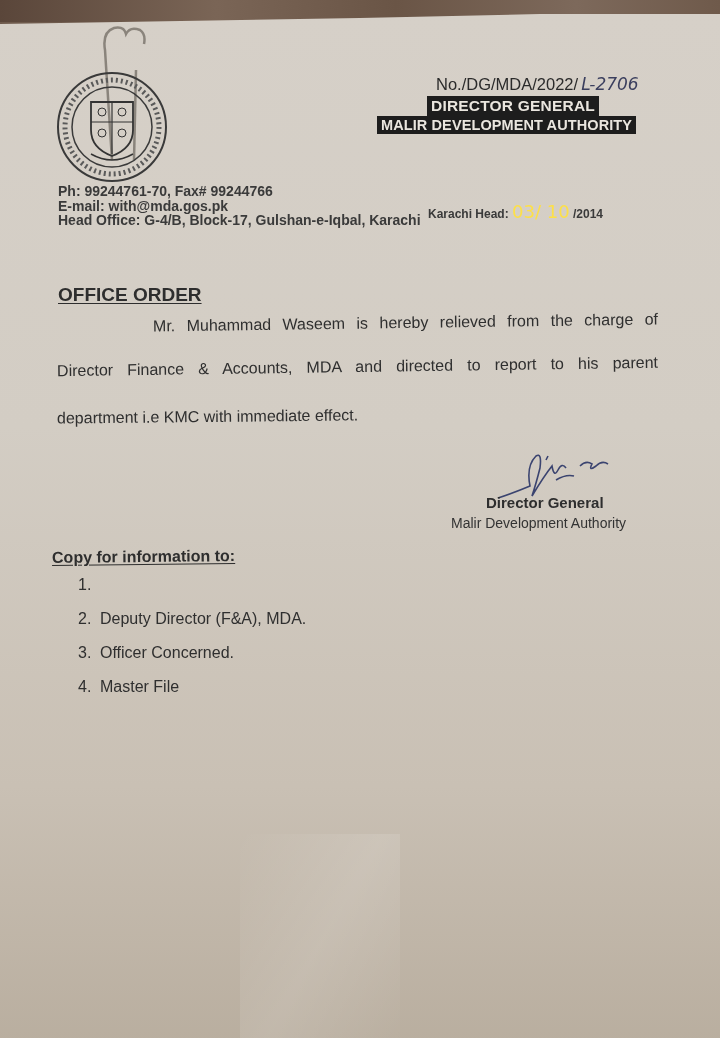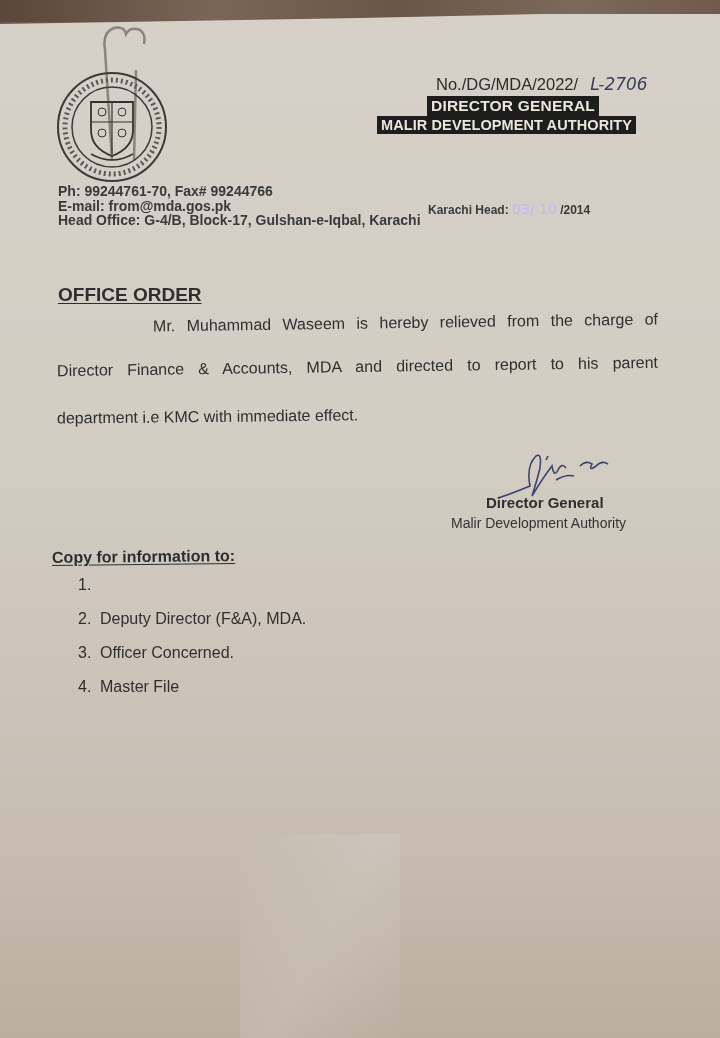--- a/index.html
+++ b/index.html
@@ -22,38 +22,38 @@
     background:linear-gradient(120deg, rgba(255,255,255,0) 0%, rgba(255,255,255,0.12) 50%, rgba(255,255,255,0) 100%);
   }
   .clip { position:absolute; left:100px; top:10px; width:60px; height:150px; }
 
   .seal { position:absolute; left:55px; top:70px; width:115px; height:115px; }
 
   .ref-no {
     position:absolute; left:436px; top:74px; font-size:16.5px; color:#2b2b2b;
   }
   .ref-hand {
-    font-family:"DejaVu Sans", sans-serif; font-style:italic; color:#3b3f5e; font-size:17px; margin-left:12px;
+    font-family:"DejaVu Sans", sans-serif; font-style:italic; color:#3b3f5e; font-size:17px; margin-left:3px;
   }
   .dg-banner {
     position:absolute; left:427px; top:96px; background:#1d1d1d; color:#eae6df;
     font-weight:bold; font-size:15.5px; padding:1px 4px; letter-spacing:0.2px;
   }
   .mda-banner {
     position:absolute; left:377px; top:116px; background:#1d1d1d; color:#eae6df;
     font-weight:bold; font-size:14.5px; padding:1px 4px; letter-spacing:0.1px;
   }
 
   .contact {
     position:absolute; left:58px; top:184px; font-size:14px; font-weight:bold; color:#3a3a3a; line-height:14.5px;
   }
   .dated {
     position:absolute; left:428px; top:201px; font-size:12px; font-weight:bold; color:#3a3a3a;
   }
-  .dated .hand { font-family:"DejaVu Sans", sans-serif; font-weight:normal; color:#c4b5fd; font-size:14px; }
+  .dated .hand { font-family:"DejaVu Sans", sans-serif; font-weight:normal; color:#fde047; font-size:18px; }
 
   .order-title {
     position:absolute; left:58px; top:284px; font-size:19px; font-weight:bold; color:#2e2e2e;
     text-decoration:underline; text-underline-offset:2px;
   }
   .body-line {
     position:absolute; font-size:16px; color:#2f2f2f; white-space:nowrap;
   }
   .l1 { left:153px; top:314px; width:505px; text-align:justify; text-align-last:justify; transform:rotate(-0.8deg); }
   .l2 { left:57px; top:358px; width:601px; text-align:justify; text-align-last:justify; transform:rotate(-0.8deg); }
@@ -101,21 +101,21 @@
 </svg>
 
 <div class="ref-no">
   <span>No./DG/MDA/2022/</span><span class="ref-hand">L-2706</span>
 </div>
 <div class="dg-banner">DIRECTOR GENERAL</div>
 <div class="mda-banner">MALIR DEVELOPMENT AUTHORITY</div>
 
 <div class="contact">
   <div>Ph: 99244761-70, Fax# 99244766</div>
-  <div>E-mail: from@mda.gos.pk</div>
+  <div>E-mail: with@mda.gos.pk</div>
   <div>Head Office: G-4/B, Block-17, Gulshan-e-Iqbal, Karachi</div>
 </div>
 
 <div class="dated">
   <span>Karachi Head:</span>
   <span class="hand">03/ 10</span>
   <span>/2014</span>
 </div>
 
 <div class="order-title">OFFICE ORDER</div>

